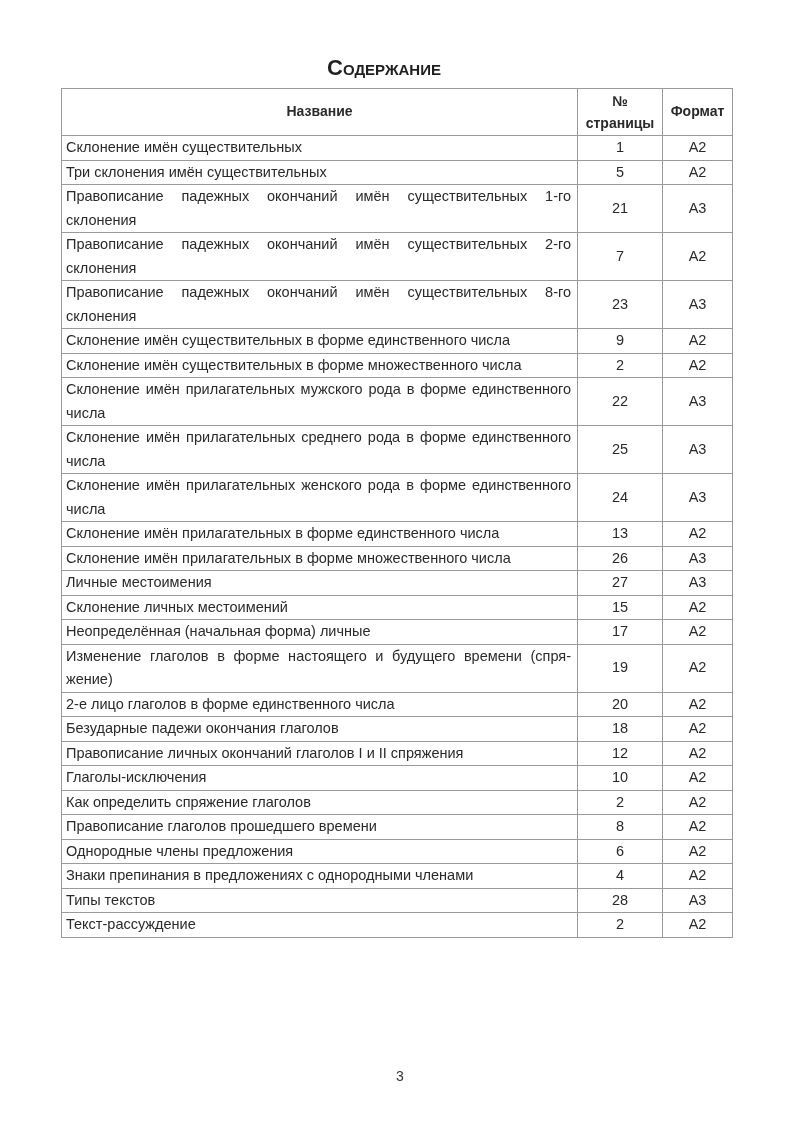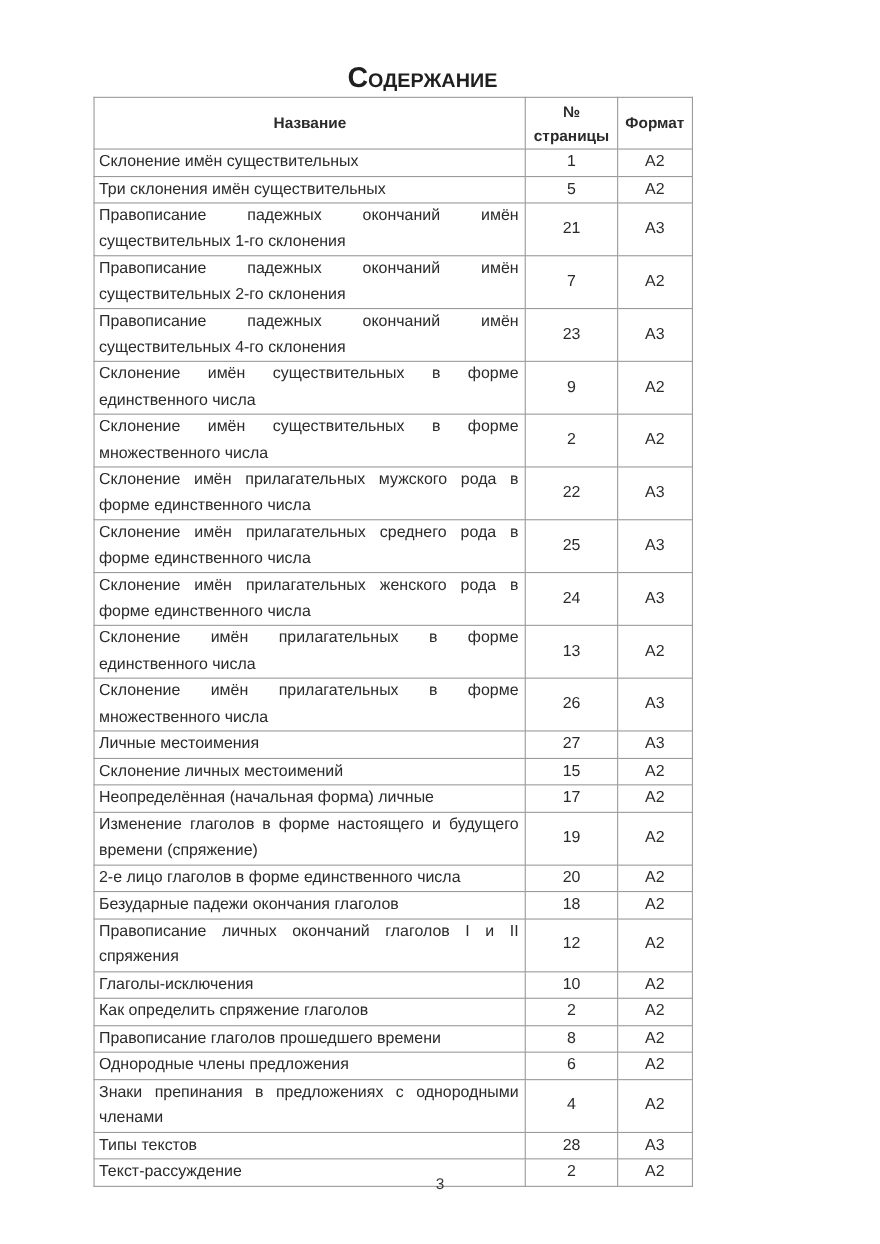--- a/index.html
+++ b/index.html
@@ -1,18 +1,18 @@
 <!DOCTYPE html>
 <html><head>
 <meta charset="utf-8">
 <style>
   html, body { margin: 0; padding: 0; background: #ffffff; }
   body { width: 800px; height: 1131px; position: relative; font-family: "Liberation Sans", sans-serif; color: #2a2a2a; }
-  .title { position: absolute; top: 55px; left: 0; width: 768px; text-align: center; font-size: 26px; font-weight: bold; font-variant: small-caps; letter-spacing: 0px; color: #1f1f1f; }
-  table { position: absolute; top: 88px; left: 61px; width: 545px; border-collapse: collapse; font-size: 14.5px; margin-left: 24px; }
+  .title { position: absolute; top: 55px; left: 0; width: 768px; text-align: center; font-size: 22px; font-weight: bold; font-variant: small-caps; letter-spacing: 0px; color: #1f1f1f; }
+  table { position: absolute; top: 88px; left: 61px; width: 672px; border-collapse: collapse; font-size: 14.5px; }
   td, th { border: 1px solid #9a9a9a; padding: 0 5px; line-height: 23.5px; }
   th { font-weight: bold; text-align: center; height: 46px; font-size: 14px; }
   th.c1 { width: 506px; }
   th.c2 { width: 74px; line-height: 22px; }
   th.c3 { width: 59px; }
   td.name { text-align: justify; padding: 0 6px 0 4px; }
   td.num, td.fmt { text-align: center; }
   .page-num { position: absolute; top: 1068px; left: 0; width: 800px; text-align: center; font-size: 14px; color: #333; }
 </style>
 </head>
@@ -46,21 +46,21 @@
         <td class="name">Правописание падежных окончаний имён существительных 1-го склонения</td>
         <td class="num">21</td>
         <td class="fmt">А3</td>
       </tr>
       <tr>
         <td class="name">Правописание падежных окончаний имён существительных 2-го склонения</td>
         <td class="num">7</td>
         <td class="fmt">А2</td>
       </tr>
       <tr>
-        <td class="name">Правописание падежных окончаний имён существительных 4-го склонения</td>
+        <td class="name">Правописание падежных окончаний имён существительных 8-го склонения</td>
         <td class="num">23</td>
         <td class="fmt">А3</td>
       </tr>
       <tr>
         <td class="name">Склонение имён существительных в форме единственного числа</td>
         <td class="num">9</td>
         <td class="fmt">А2</td>
       </tr>
       <tr>
         <td class="name">Склонение имён существительных в форме множественного числа</td>

